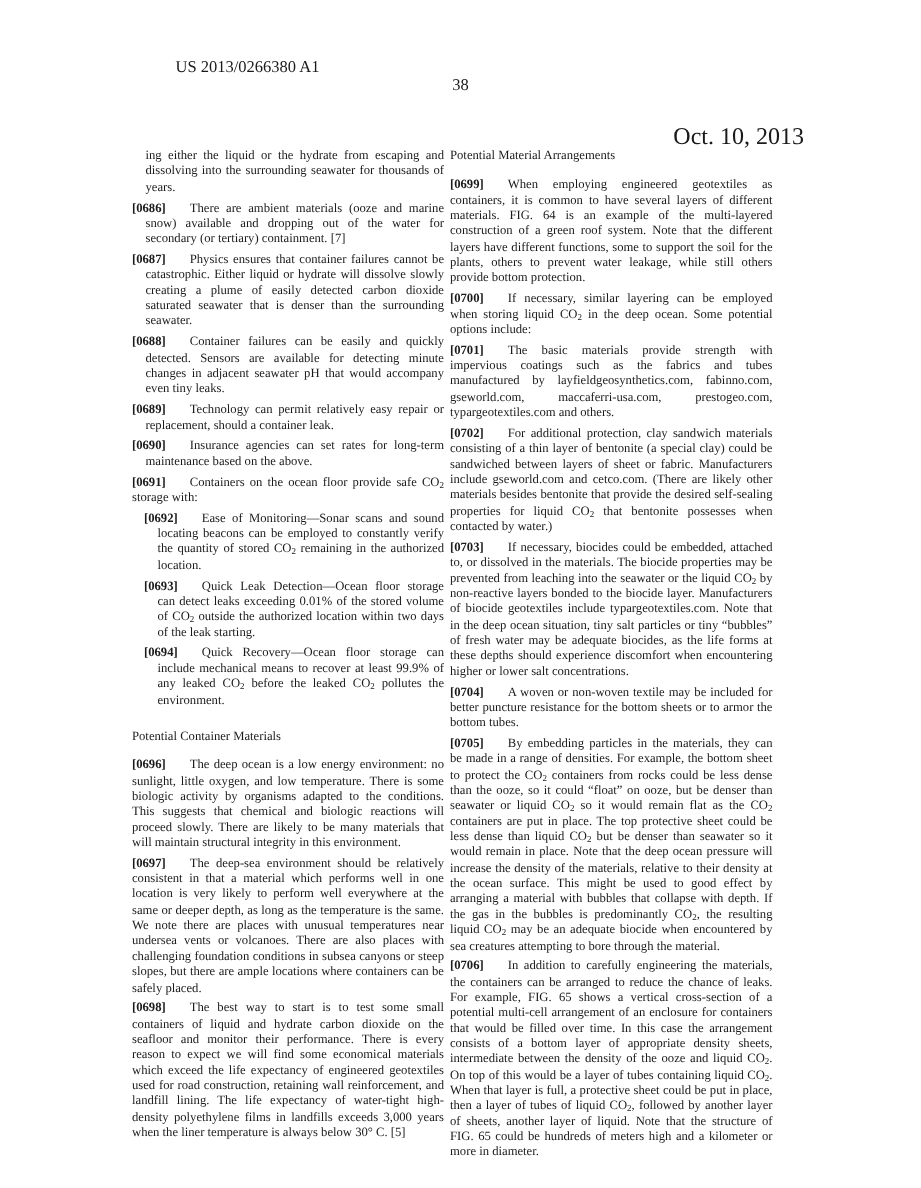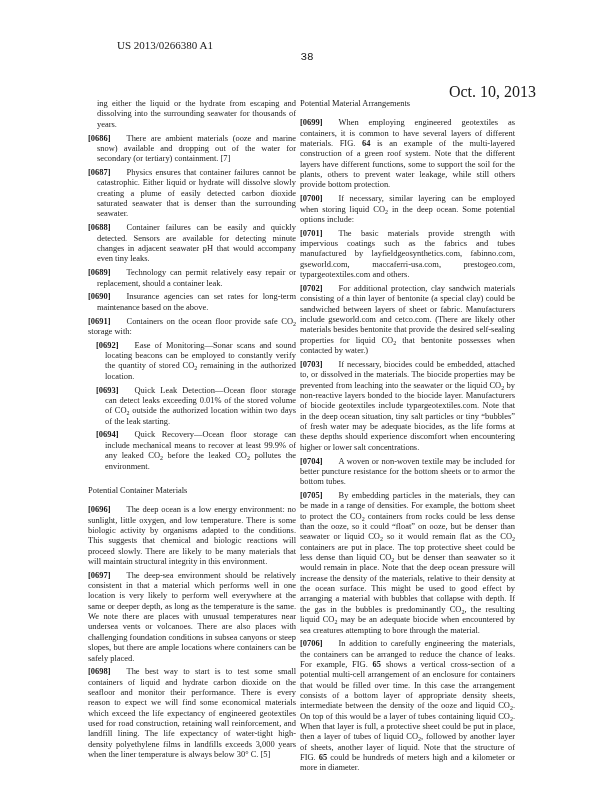--- a/index.html
+++ b/index.html
@@ -1,33 +1,33 @@
 <!DOCTYPE html>
 <html><head>
   <meta charset="utf-8">
   <style>
     html, body { margin: 0; padding: 0; background: #ffffff; }
     body { width: 614px; height: 792px; position: relative; overflow: hidden;
            font-family: "Liberation Serif", "DejaVu Serif", serif; color: #1a1a1a; }
     .hdr-left { position: absolute; left: 79px; top: 39px; font-size: 11px; letter-spacing: 0; margin-left: 38px; }
     .hdr-right { position: absolute; right: 78px; top: 39px; font-size: 16px; margin-top: 44px; }
-    .hdr-page { position: absolute; left: 0; width: 614px; text-align: center; top: 51px; font-size: 11px; font-family: Liberation Mono, monospace; }
+    .hdr-page { position: absolute; left: 0; width: 614px; text-align: center; top: 51px; font-size: 11px; }
     .col { position: absolute; top: 98px; font-size: 8.45px; line-height: 10.35px; text-align: justify; }
     .col.left { left: 88px; width: 208px; }
     .col.right { left: 300px; width: 215px; }
     .para { margin: 0 0 3.5px 0; }
     .para.hang { padding-left: 9px; text-indent: -9px; }
     .para.sub { padding-left: 9px; text-indent: -9px; margin-left: 8px; }
     .para.cont { padding-left: 9px; }
     .para.block { text-indent: 0; }
     .num { font-weight: bold; margin-right: 16px; }
     .heading { margin: 14px 0 9px 0; }
     .heading.first { margin-top: 0; margin-bottom: 9px; }
     sub { font-size: 6px; vertical-align: -1.5px; line-height: 0; }
-    b { font-weight: bold; margin-top: 26px; }
+    b { font-weight: normal; margin-top: 26px; }
   </style>
 </head>
 <body>
 
 <div>
   <div class="hdr-left">US 2013/0266380 A1</div>
   <div class="hdr-page">38</div>
   <div class="hdr-right">Oct. 10, 2013</div>
 </div>
 

